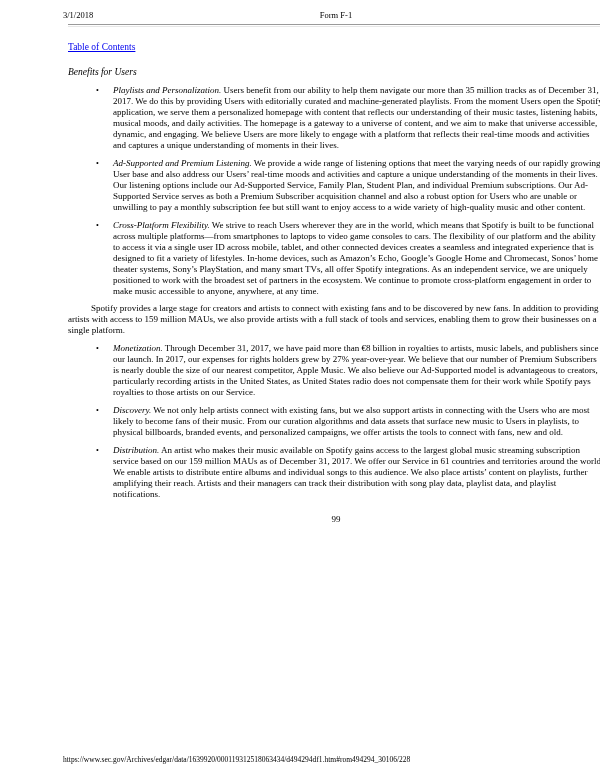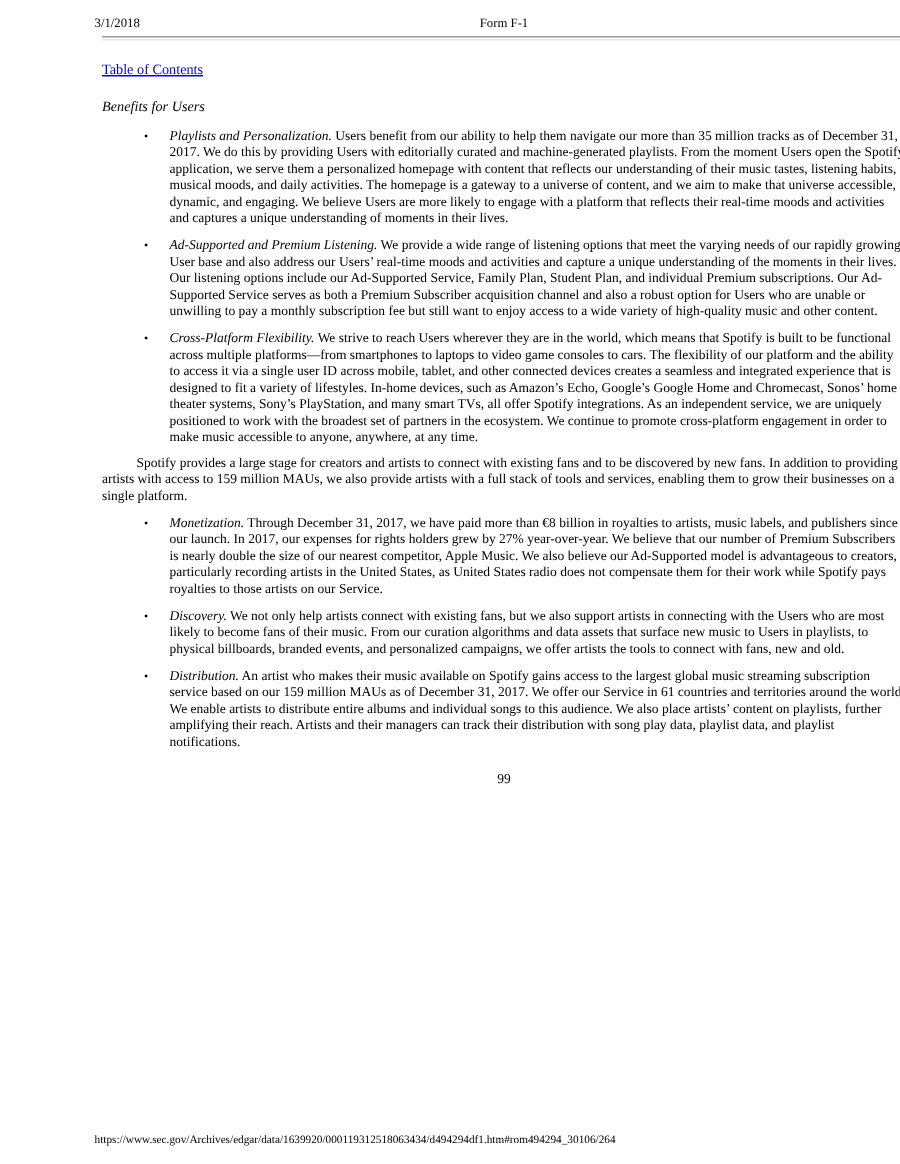--- a/index.html
+++ b/index.html
@@ -131,16 +131,16 @@
         </li>
       </ul>
     </section>
 
     <div class="page-number">99</div>
 
   </div>
 
   <div class="footer">
     <span>https://www.sec.gov/Archives/edgar/data/1639920/000119312518063434/d494294df1.htm#rom494294_30</span>
-    <span>106/264</span>
+    <span>106/228</span>
   </div>
 
 </div>
 
 </body></html>

